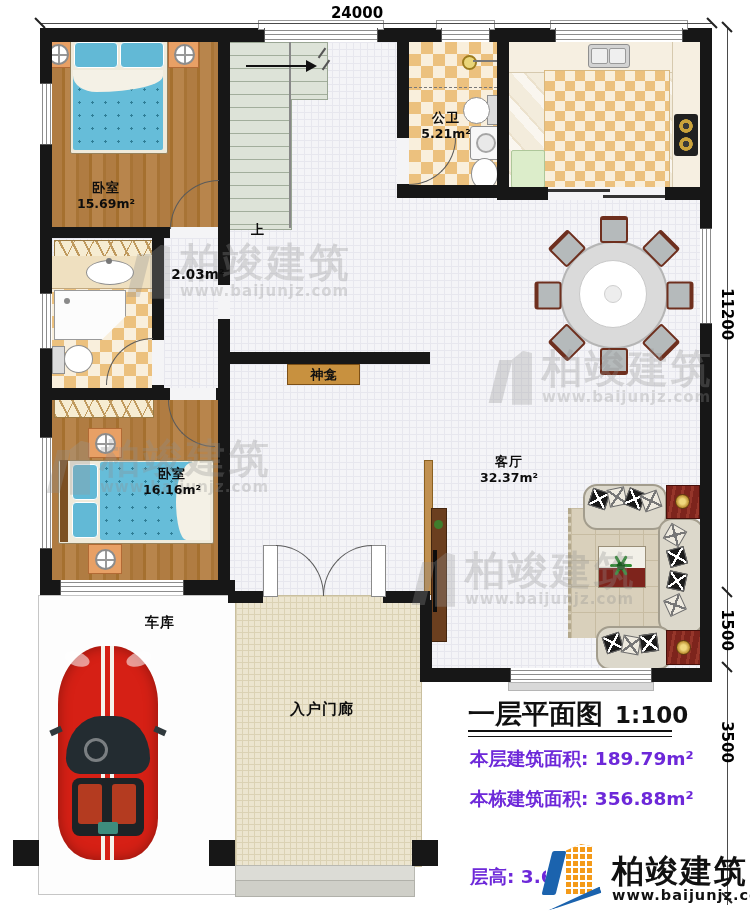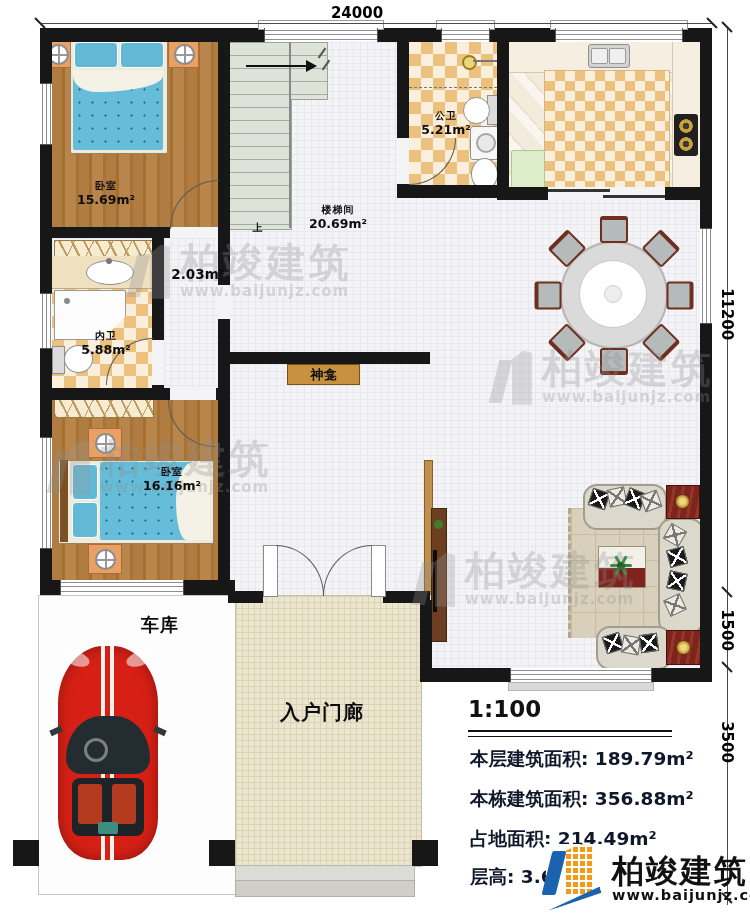--- a/index.html
+++ b/index.html
@@ -16,41 +16,41 @@
   .arc-bl{border-radius:0 0 0 100%;border-width:0 0 1.5px 1.5px}
   .arc-br{border-radius:0 0 100% 0;border-width:0 1.5px 1.5px 0}
   .tile{background-color:#f4f4f7;background-image:linear-gradient(#e7e7ee 1px,transparent 1px),linear-gradient(90deg,#e7e7ee 1px,transparent 1px);background-size:7px 7px}
   .wood{background:repeating-linear-gradient(90deg,#b07c42 0 10px,#a5702f 10px 13px,#b8854c 13px 24px,#a87436 24px 27px)}
   .checker{background:repeating-conic-gradient(#ecc17e 0 25%,#f9efdc 0 50%);background-size:24px 24px}
   .marble{background-color:#f3ecdc;background-image:repeating-linear-gradient(48deg,rgba(255,255,255,.55) 0 9px,rgba(222,206,176,.35) 9px 11px,transparent 11px 26px)}
   .hatch{background-color:#f6ecd2;background-image:repeating-linear-gradient(63deg,#c09a5e 0 2px,transparent 2px 11px),repeating-linear-gradient(117deg,#c09a5e 0 1px,transparent 1px 17px);border:1px solid #9b7a44}
   .stair{background-color:#dde3d8;background-image:repeating-linear-gradient(180deg,transparent 0 12px,#a2ae9c 12px 13px);border:1px solid #9aa694}
   .porchf{background-color:#ece5cf;background-image:linear-gradient(#dbd2b4 1px,transparent 1px),linear-gradient(90deg,#dbd2b4 1px,transparent 1px);background-size:6px 6px;border:1px solid #c9bf9f}
   .rlabel{position:absolute;text-align:center;font-weight:bold;line-height:1.2;color:#0d0d0d}
-  .rlabel .nm{font-size:10px;letter-spacing:1px}
+  .rlabel .nm{font-size:13px;letter-spacing:1px}
   .rlabel .ar{font-size:12.5px}
   .dimtxt{position:absolute;font-weight:bold;font-size:15px;text-align:center;color:#000}
   .tick{position:absolute;width:14px;height:2px;background:#222;transform:rotate(45deg)}
   .pillow{position:absolute;width:16px;height:16px;background:#1b1b1b;border:1px solid #6a6a6a;
           background-image:linear-gradient(45deg,transparent 45%,#fff 45% 55%,transparent 55%),linear-gradient(-45deg,transparent 45%,#fff 45% 55%,transparent 55%)}
   .pillow.w{background-color:#eeeadf;background-image:linear-gradient(45deg,transparent 45%,#777 45% 55%,transparent 55%),linear-gradient(-45deg,transparent 45%,#777 45% 55%,transparent 55%)}
   .sofa{position:absolute;background:#dcd8cb;border:2px solid #a39d8d;border-radius:14px}
   .redtbl{position:absolute;background:repeating-linear-gradient(100deg,#7d241c 0 6px,#96362a 6px 9px);border:1px solid #46100b}
   .medal{position:absolute;width:13px;height:13px;border-radius:50%;background:radial-gradient(circle,#f0d87e 0 30%,#b98a2c 70%);border:1px solid #5e3c10}
   .chair{position:absolute;width:24px;height:21px;background:#b5babb;border:2px solid #6e2f1e;border-top-width:4px;border-radius:3px}
   .lampstand{position:absolute;background:#e8a065;border:1px solid #b26a35}
   .lamp{position:absolute;width:17px;height:17px;border-radius:50%;background:#fff;border:2px solid #8c8c8c;
         background-image:linear-gradient(#999 0 0),linear-gradient(#999 0 0);background-size:100% 2px,2px 100%;background-position:center;background-repeat:no-repeat}
   .wm{position:absolute;display:flex;align-items:center;gap:8px;opacity:.30;pointer-events:none}
   .wm .wicon{width:42px;height:54px;position:relative;flex:none}
   .wm .wicon::before{content:"";position:absolute;left:2px;top:9px;width:13px;height:43px;background:#8f8f8f;transform:skewX(-14deg)}
   .wm .wicon::after{content:"";position:absolute;left:20px;top:0;width:20px;height:54px;background:#9a9a9a;clip-path:polygon(0 16%,55% 0,100% 4%,100% 100%,0 100%)}
   .wm .wname{font-size:40px;font-weight:bold;color:#8f8f8f;letter-spacing:3px;line-height:1;white-space:nowrap}
   .wm .wurl{font-size:15px;font-weight:bold;color:#8f8f8f;letter-spacing:1px;line-height:1.3;white-space:nowrap}
-  .tb-row{position:absolute;font-size:18.5px;font-weight:600;color:#0f172a;white-space:nowrap}
+  .tb-row{position:absolute;font-size:18.5px;font-weight:600;color:#6d28d9;white-space:nowrap}
   .logo-icon{position:absolute;width:60px;height:62px}
   .logo-icon .b1{position:absolute;left:1px;top:7px;width:14px;height:44px;background:#1b63ae;transform:skewX(-14deg);border-radius:2px}
   .logo-icon .b2{position:absolute;left:20px;top:0;width:27px;height:50px;background:#f49a18;clip-path:polygon(0 13%,55% 0,100% 5%,100% 100%,0 100%);
        background-image:repeating-linear-gradient(0deg,transparent 0 5px,#fff 5px 7px),repeating-linear-gradient(90deg,transparent 0 5px,#fff 5px 7px)}
   .logo-icon .swoosh{position:absolute;left:0;bottom:2px;width:56px;height:11px;background:#1b63ae;transform:rotate(-14deg);clip-path:polygon(0 100%,100% 0,100% 60%,6% 100%)}
   .plantbar{position:absolute;width:22px;height:3px;background:#2e8b32;border-radius:2px}
 </style>
 </head>
 <body>
 
@@ -268,74 +268,68 @@
     <div>
         <div class="wname">柏竣建筑</div>
         <div class="wurl">www.baijunjz.com</div>
       </div>
   </div>
 
   <div class="rlabel" style="left:46px;top:180px;width:120px">
     <div class="nm">卧室</div>
     <div class="ar">15.69m²</div>
   </div>
-  <div class="rlabel" style="left:278px;top:204px;width:120px">
-    <div class="nm">楼梯间</div>
-    <div class="ar">20.69m²</div>
-  </div>
   <div class="rlabel" style="left:246px;top:222px;width:24px;font-size:17px">
       <div class="nm">上</div>
     </div>
   <div class="rlabel" style="left:158px;top:266px;width:80px">
       <div class="ar" style="font-size:13.5px">2.03m²</div>
     </div>
   <div class="rlabel" style="left:396px;top:110px;width:100px">
     <div class="nm">公卫</div>
     <div class="ar">5.21m²</div>
   </div>
-  <div class="rlabel" style="left:56px;top:330px;width:100px">
-    <div class="nm">内卫</div>
-    <div class="ar">5.88m²</div>
-  </div>
   <div class="rlabel" style="left:112px;top:466px;width:120px">
     <div class="nm">卧室</div>
     <div class="ar">16.16m²</div>
   </div>
+  <div class="rlabel" style="left:449px;top:454px;width:120px">
+    <div class="nm">客厅</div>
+    <div class="ar">32.37m²</div>
+  </div>
   <div class="rlabel" style="left:100px;top:614px;width:120px">
-      <div class="nm" style="font-size:18px">车库</div>
+      <div class="nm" style="font-size:14px">车库</div>
     </div>
   <div class="rlabel" style="left:242px;top:700px;width:160px">
-      <div class="nm" style="font-size:20px">入户门廊</div>
+      <div class="nm" style="font-size:15px">入户门廊</div>
     </div>
 
   <div class="a" style="left:40px;top:23px;width:672px;height:0;border-top:1px solid #4a4a4a"></div>
   <div class="tick" style="left:33px;top:22px"></div>
   <div class="tick" style="left:705px;top:22px"></div>
   <div class="dimtxt" style="left:317px;top:4px;width:80px">24000</div>
   <div class="a" style="left:727px;top:28px;width:0;height:877px;border-left:1px solid #4a4a4a"></div>
   <div class="tick" style="left:720px;top:26px"></div>
   <div class="tick" style="left:720px;top:591px"></div>
   <div class="tick" style="left:720px;top:666px"></div>
   <div class="tick" style="left:720px;top:897px"></div>
   <div class="dimtxt" style="left:699px;top:305px;width:56px;transform:rotate(90deg)">11200</div>
   <div class="dimtxt" style="left:699px;top:621px;width:56px;transform:rotate(90deg)">1500</div>
   <div class="dimtxt" style="left:699px;top:733px;width:56px;transform:rotate(90deg)">3500</div>
 
   <div class="a" style="left:468px;top:696px;width:250px;display:flex;align-items:baseline;gap:12px">
+    <span style="font-size:27px;font-weight:bold">一层平面图</span>
     <span style="font-size:23px;font-weight:600">1:100</span>
   </div>
   <div class="a" style="left:468px;top:730px;width:204px;height:4px;border-top:2px solid #111;border-bottom:1px solid #111"></div>
   <div class="tb-row" style="left:470px;top:746px">
     <span>本层建筑面积:</span> <span>189.79m²</span>
   </div>
   <div class="tb-row" style="left:470px;top:786px">
     <span>本栋建筑面积:</span> <span>356.88m²</span>
-  </div>
-  <div class="tb-row" style="left:470px;top:826px">
-    <span>占地面积:</span> <span>214.49m²</span>
   </div>
   <div class="tb-row" style="left:470px;top:864px">
     <span>层高:</span> <span>3.6m</span>
   </div>
 
   <div class="logo-icon" style="left:546px;top:844px;background:#fff">
     <div class="b1"></div>
       <div class="b2"></div>
       <div class="swoosh"></div>
   </div>

